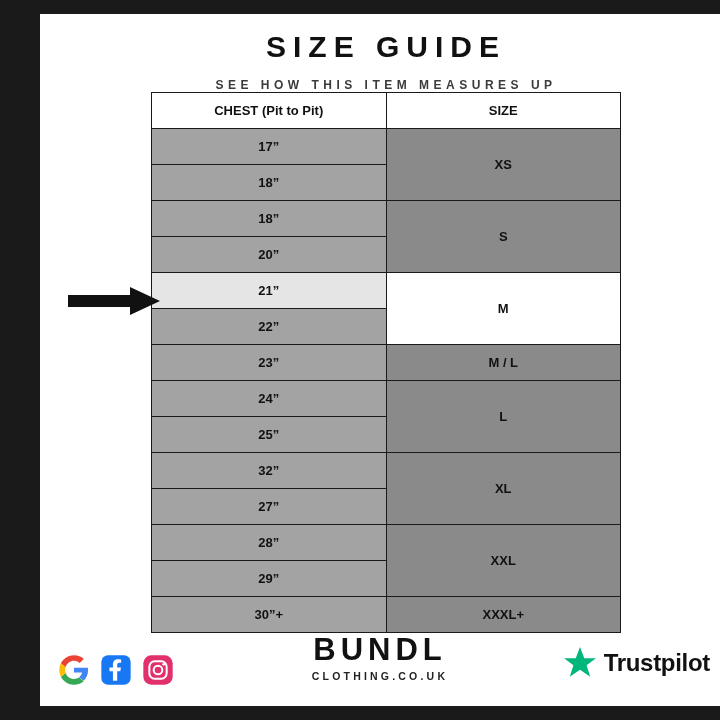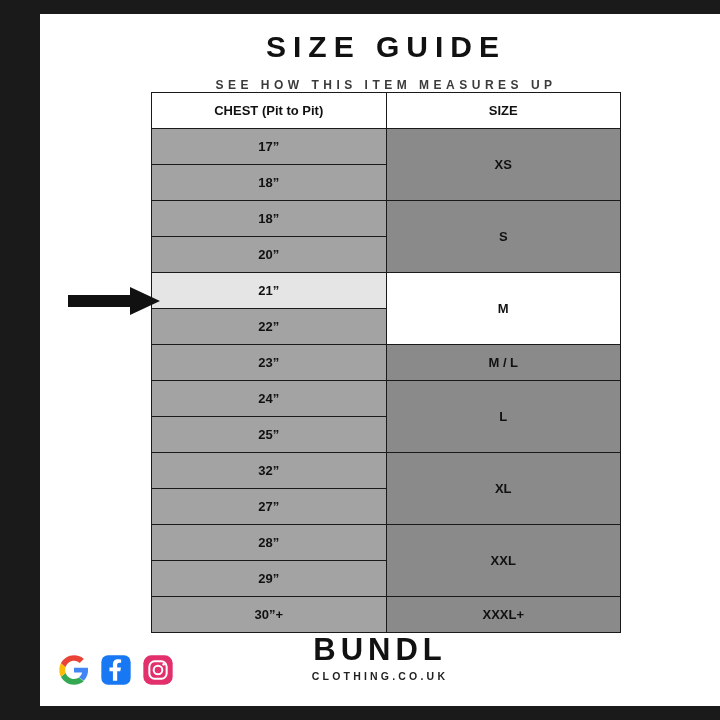--- a/index.html
+++ b/index.html
@@ -244,15 +244,21 @@
         <circle cx="24" cy="24" r="6.5" fill="none" stroke="#ffffff" stroke-width="3"></circle>
         <circle cx="32.5" cy="15.5" r="2" fill="#ffffff"></circle>
       </svg>
     </div>
 
     <div class="brand">
       <div class="brand-name">BUNDL</div>
       <div class="brand-sub">CLOTHING.CO.UK</div>
     </div>
 
+    <div class="trustpilot">
+      <svg width="34" height="34" viewBox="0 0 32 32">
+        <polygon points="16,1 20,11.5 31,11.5 22.2,18.2 25.6,29 16,22.3 6.4,29 9.8,18.2 1,11.5 12,11.5" fill="#00b67a"></polygon>
+      </svg>
+      <span class="tp-text">Trustpilot</span>
+    </div>
 
   </div>
 </div>
 
 </body></html>

